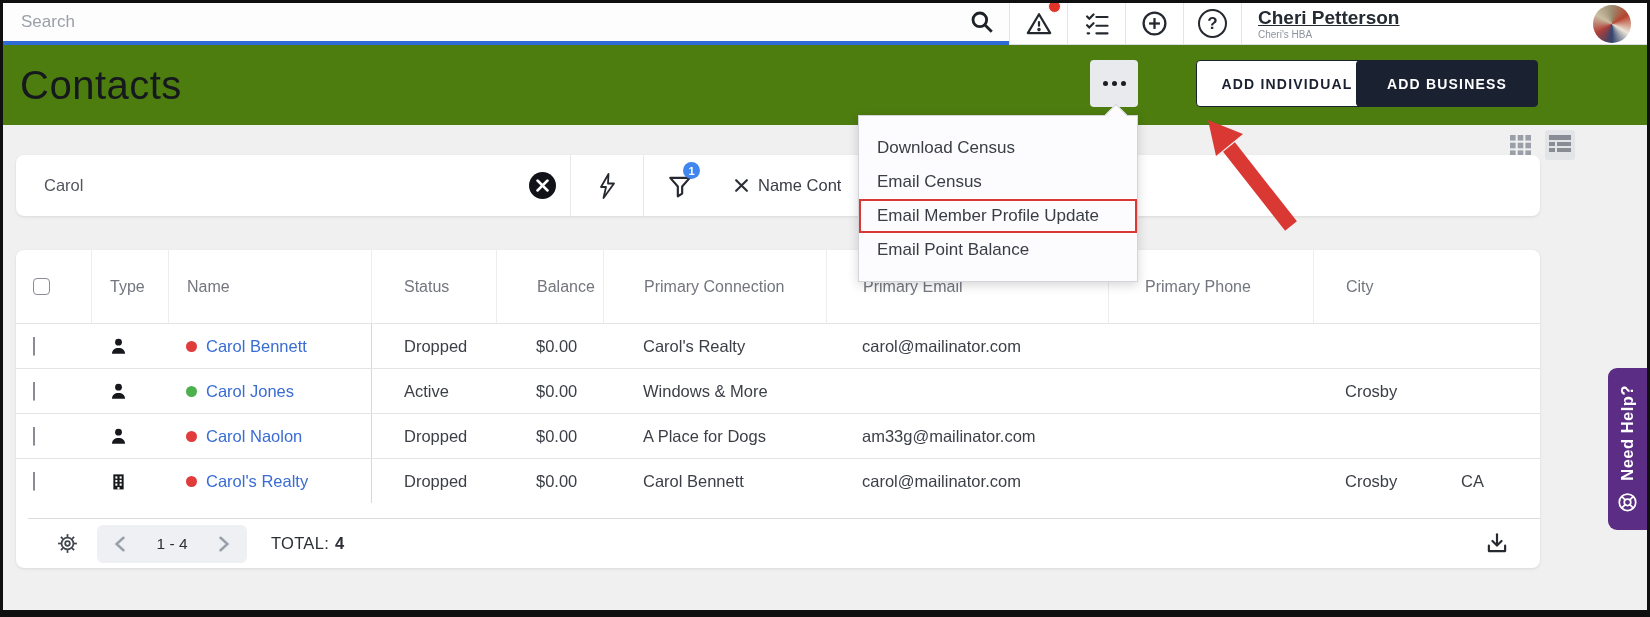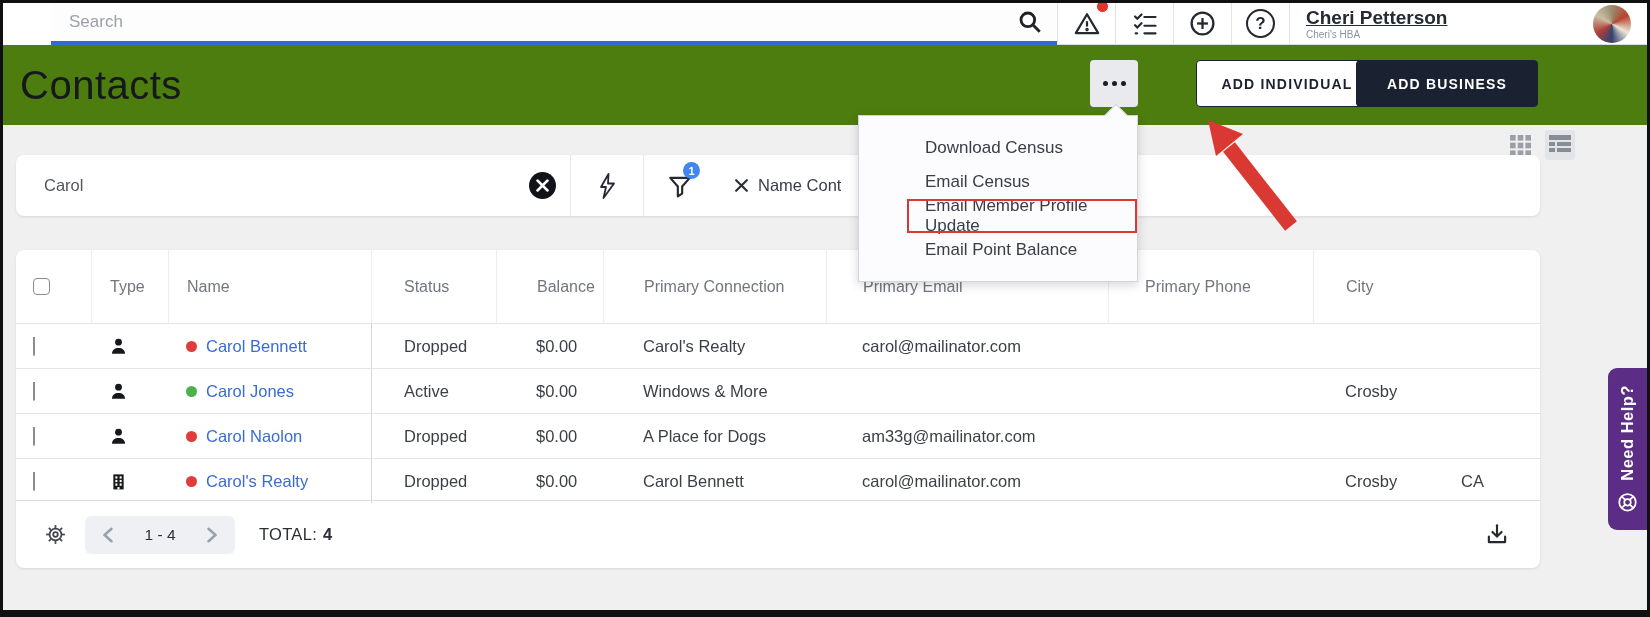--- a/index.html
+++ b/index.html
@@ -3,21 +3,21 @@
 <meta charset="utf-8">
 <style>
   * { margin:0; padding:0; box-sizing:border-box; }
   html,body { background:#555; }
   body { font-family:"Liberation Sans","DejaVu Sans",sans-serif; }
   #screen {
     position:relative; width:1650px; height:617px; background:#fff;
     border:3px solid #101010; border-bottom-width:7px; overflow:hidden;
   }
   
-  .topbar { position:absolute; top:0; left:0; right:0; height:42px; display:flex; background:#fff;margin-left:48px; }
+  .topbar { position:absolute; top:0; left:0; right:0; height:42px; display:flex; background:#fff; }
   .search-area { width:1006px; display:flex; align-items:center; padding:0 14px 0 18px;
     border-bottom:4px solid var(--accent-blue,#2e6bd6); background:#fdfdfe; }
   .search-area input { flex:1; border:none; outline:none; font-family:inherit; font-size:17px; color:#444; background:transparent; }
   .search-area input::placeholder { color:#9ba0a8; }
   .tb-cell { width:58px; display:flex; align-items:center; justify-content:center; position:relative;
     border-left:1px solid #e2e4e7; border-bottom:1px solid #dadce0; cursor:pointer; }
   .tb-badge { position:absolute; top:-3px; right:6px; width:13px; height:13px; border-radius:50%;
     background:#e03428; border:1px solid #fff; }
   .user-block { flex:1; display:flex; align-items:center; border-left:1px solid #e2e4e7; border-bottom:1px solid #dadce0; padding-left:16px; }
   .user-text { display:flex; flex-direction:column; line-height:1.15; }
@@ -67,36 +67,36 @@
   .c6 { padding-left:36px; } .c7 { padding-left:36px; } .c8 { padding-left:32px; } .c9 { padding-left:53px; }
   .trow .c3 { align-self:stretch; display:flex; align-items:center; border-left:1px solid #d7d7db; }
   .cbx { width:17px; height:17px; border:1.6px solid #8b8b93; border-radius:4px; background:#fff; cursor:pointer; }
   .name-cell { display:flex; align-items:center; gap:9px; }
   .dot { width:11px; height:11px; border-radius:50%; flex:none; }
   .dot.red { background:var(--status-red,#e03c3c); }
   .dot.green { background:var(--status-green,#4db04d); }
   .name-link { color:var(--link-blue,#3a6cd4); text-decoration:none; cursor:pointer; }
   .type-ic { display:block; }
   
-  .tfoot { position:absolute; left:0; right:0; bottom:0; height:68px; border-top:1px solid #dcdcdf;
+  .tfoot { position:absolute; left:12px; right:0; bottom:0; height:50px; border-top:1px solid #dcdcdf;
     display:flex; align-items:center; }
   .gear-wrap { margin-left:28px; cursor:pointer; display:flex; }
   .pag-pill { margin-left:18px; width:150px; height:38px; background:#eef0f3; border-radius:6px;
     display:flex; align-items:center; justify-content:space-between; padding:0 14px; }
   .pag-arrow { background:none; border:none; cursor:pointer; display:flex; padding:2px; }
   .pag-range { font-size:15.5px; color:#2c2f36; }
   .total { margin-left:24px; font-size:16.5px; color:#2c2f36; letter-spacing:.3px; }
   .total b { margin-left:6px; }
   .dl-btn { margin-left:auto; margin-right:30px; background:none; border:none; cursor:pointer; display:flex; }
   
   .dropdown { position:absolute; left:855px; top:112px; width:280px; background:#fcfcfe;
     border:1px solid #d3d4da; box-shadow:0 3px 10px rgba(0,0,0,.16); padding:15px 0 14px; z-index:50; }
   .notch { position:absolute; top:-9px; left:249px; width:16px; height:16px; background:#fcfcfe;
     border-left:1px solid #d3d4da; border-top:1px solid #d3d4da; transform:rotate(45deg); }
-  .menu-item { height:34px; display:flex; align-items:center; padding:0 18px; font-size:17px; color:#3a3d45; cursor:pointer;margin-left:48px; }
+  .menu-item { height:34px; display:flex; align-items:center; padding:0 18px; font-size:17px; color:#3a3d45; cursor:pointer; }
   .menu-item.highlighted { outline:2.5px solid var(--annotation-red,#da3832); outline-offset:-2px; }
   
   .arrow-svg { position:absolute; left:1150px; top:95px; z-index:60; pointer-events:none; }
   
   .help-tab { position:absolute; right:0; top:365px; width:39px; height:162px; background:var(--help-purple,#5b2d84);
     border-radius:9px 0 0 9px; z-index:40; cursor:pointer; display:flex; align-items:center; justify-content:center; }
   .help-inner { writing-mode:vertical-rl; transform:rotate(180deg); display:flex; align-items:center; gap:10px;
     color:#fff; font-size:16.5px; font-weight:bold; letter-spacing:.5px; }
   .help-inner svg { transform:rotate(90deg); }
   svg { display:block; }

